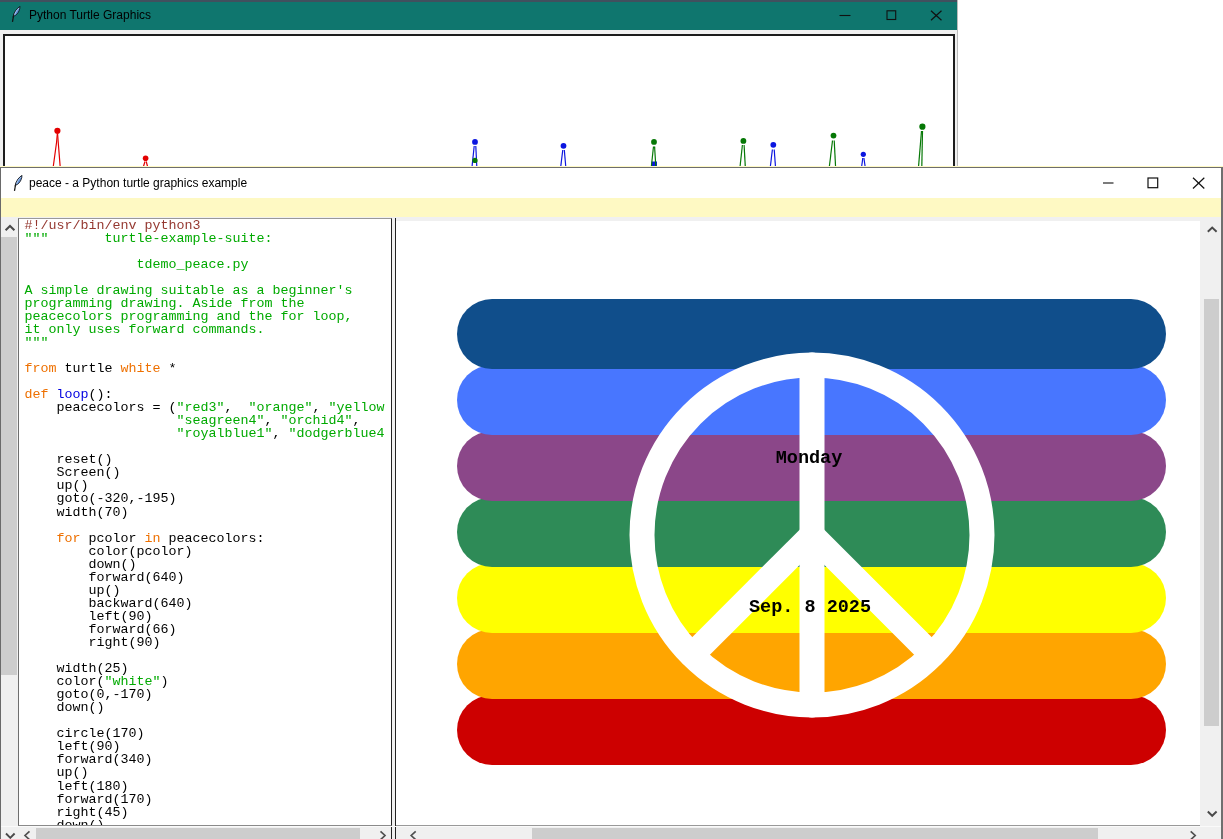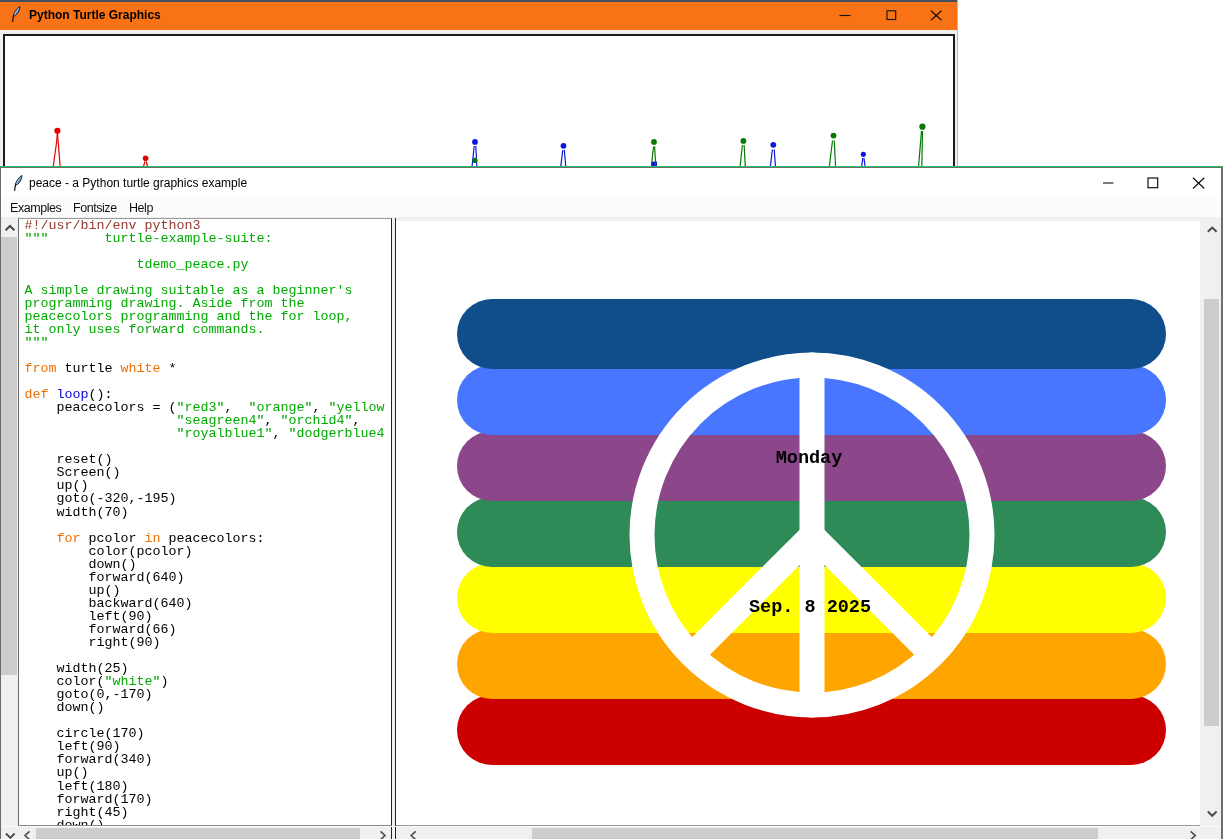--- a/index.html
+++ b/index.html
@@ -10,21 +10,21 @@
   .codepane{font-family:"Liberation Mono",monospace;font-size:13.33px;line-height:13.05px;
     white-space:pre;color:#000;}
   .codepane .c{color:#953830}
   .codepane .s{color:#00aa00}
   .codepane .k{color:#ee7000}
   .codepane .d{color:#0000e0}
 </style>
 </head>
 <body>
 
-<div class="abs" id="backwin" style="left:0;top:0;width:958px;height:121px;background:#f97316;font-weight:bold;">
+<div class="abs" id="backwin" style="left:0;top:0;width:958px;height:121px;background:#0f766e;">
   <div class="abs" style="left:0;top:0;width:958px;height:1.5px;background:#41505e"></div>
 
   <svg class="abs" style="left:10px;top:5px" width="12" height="18" viewBox="0 0 12 18">
     <path d="M10.2 1.2 C6.5 3.2 3.5 7.5 2.6 12.2 L3.6 12.5 C4.2 8.0 6.8 4.0 10.4 1.8 Z" fill="#111"></path>
     <path d="M9.8 1.6 C6.6 3.6 4.2 7.2 3.4 11.4 C5.8 10.8 8.4 8.0 9.3 5.2 C9.9 3.8 10.1 2.4 9.8 1.6 Z" fill="#5b8cd6" stroke="#111" stroke-width="0.8"></path>
     <path d="M8.8 3.2 C7.0 4.8 5.4 7.4 4.6 9.8" stroke="#bcd4f2" stroke-width="0.9" fill="none"></path>
     <path d="M3.4 11.5 L2.5 16.8" stroke="#111" stroke-width="1.2" fill="none"></path>
   </svg>
   <div class="abs" style="left:29px;top:8px;font-size:12px;color:#000;">Python Turtle Graphics</div>
 
@@ -80,44 +80,39 @@
       <circle cx="475" cy="160.4" r="2.6"></circle>
       <circle cx="654" cy="141.9" r="2.9"></circle>
       <circle cx="743.4" cy="140.9" r="2.9"></circle>
       <circle cx="833.5" cy="135.6" r="2.9"></circle>
       <circle cx="922.4" cy="126.7" r="3.1"></circle>
     </g>
   </svg>
   <div class="abs" style="left:957px;top:0;width:1px;height:168px;background:#bbb"></div>
 </div>
 
-<div class="abs" id="frontwin" style="left:0;top:166px;width:1223px;height:673px;background:#22c55e;">
+<div class="abs" id="frontwin" style="left:0;top:166px;width:1223px;height:673px;background:#fef9c3;">
   <div class="abs" style="left:0;top:1px;width:1px;height:672px;background:#6a6a6a;z-index:5"></div>
   <div class="abs" style="left:0;top:0.8px;width:1223px;height:1.4px;background:#6e6e6e"></div>
 
   <div class="abs" style="left:0;top:2px;width:1223px;height:30px;background:#fff"></div>
   <svg class="abs" style="left:12px;top:8px" width="12" height="18" viewBox="0 0 12 18">
     <path d="M10.2 1.2 C6.5 3.2 3.5 7.5 2.6 12.2 L3.6 12.5 C4.2 8.0 6.8 4.0 10.4 1.8 Z" fill="#111"></path>
     <path d="M9.8 1.6 C6.6 3.6 4.2 7.2 3.4 11.4 C5.8 10.8 8.4 8.0 9.3 5.2 C9.9 3.8 10.1 2.4 9.8 1.6 Z" fill="#5b8cd6" stroke="#111" stroke-width="0.8"></path>
     <path d="M8.8 3.2 C7.0 4.8 5.4 7.4 4.6 9.8" stroke="#bcd4f2" stroke-width="0.9" fill="none"></path>
     <path d="M3.4 11.5 L2.5 16.8" stroke="#111" stroke-width="1.2" fill="none"></path>
   </svg>
   <div class="abs" style="left:29px;top:10px;font-size:12px;color:#000;">peace - a Python turtle graphics example</div>
   <svg class="abs" style="left:1095px;top:2px" width="128" height="30" viewBox="0 0 128 30">
     <line x1="8" y1="15" x2="18.5" y2="15" stroke="#111" stroke-width="1.1"></line>
     <rect x="53" y="10" width="9.7" height="9.7" fill="none" stroke="#111" stroke-width="1.2"></rect>
     <line x1="98" y1="9.8" x2="109.3" y2="20.5" stroke="#111" stroke-width="1.2"></line>
     <line x1="109.3" y1="9.8" x2="98" y2="20.5" stroke="#111" stroke-width="1.2"></line>
   </svg>
 
-  <div class="abs" style="left:0;top:32px;width:1223px;height:19px;background:#fcfcfc;font-size:12.5px;color:#111;letter-spacing:-0.45px">
-    <span class="abs" style="left:10px;top:2.5px">Examples</span>
-    <span class="abs" style="left:73px;top:2.5px">Fontsize</span>
-    <span class="abs" style="left:129px;top:2.5px">Help</span>
-  </div>
 
   <div class="abs" style="left:0;top:51px;width:1223px;height:622px;background:#f0f0f0">
 
     <div class="abs" style="left:1px;top:20px;width:16px;height:438px;background:#cdcdcd"></div>
     <svg class="abs" style="left:0;top:0" width="18" height="622" viewBox="0 0 18 622">
       <path d="M5.6 13.3 L10 9 L14.4 13.3" fill="none" stroke="#4a4a4a" stroke-width="2"></path>
     </svg>
 
     <div class="abs" style="left:18px;top:1px;width:374px;height:608px;background:#fff;border-top:1px solid #999;border-right:1px solid #222;border-left:1px solid #6e6e6e;border-bottom:1px solid #8a8a8a;box-sizing:border-box;overflow:hidden">
       <pre class="codepane" style="margin:-0.5px 0 0 0;padding:0 0 0 5.5px" id="code"><span class="c">#!/usr/bin/env python3</span>

